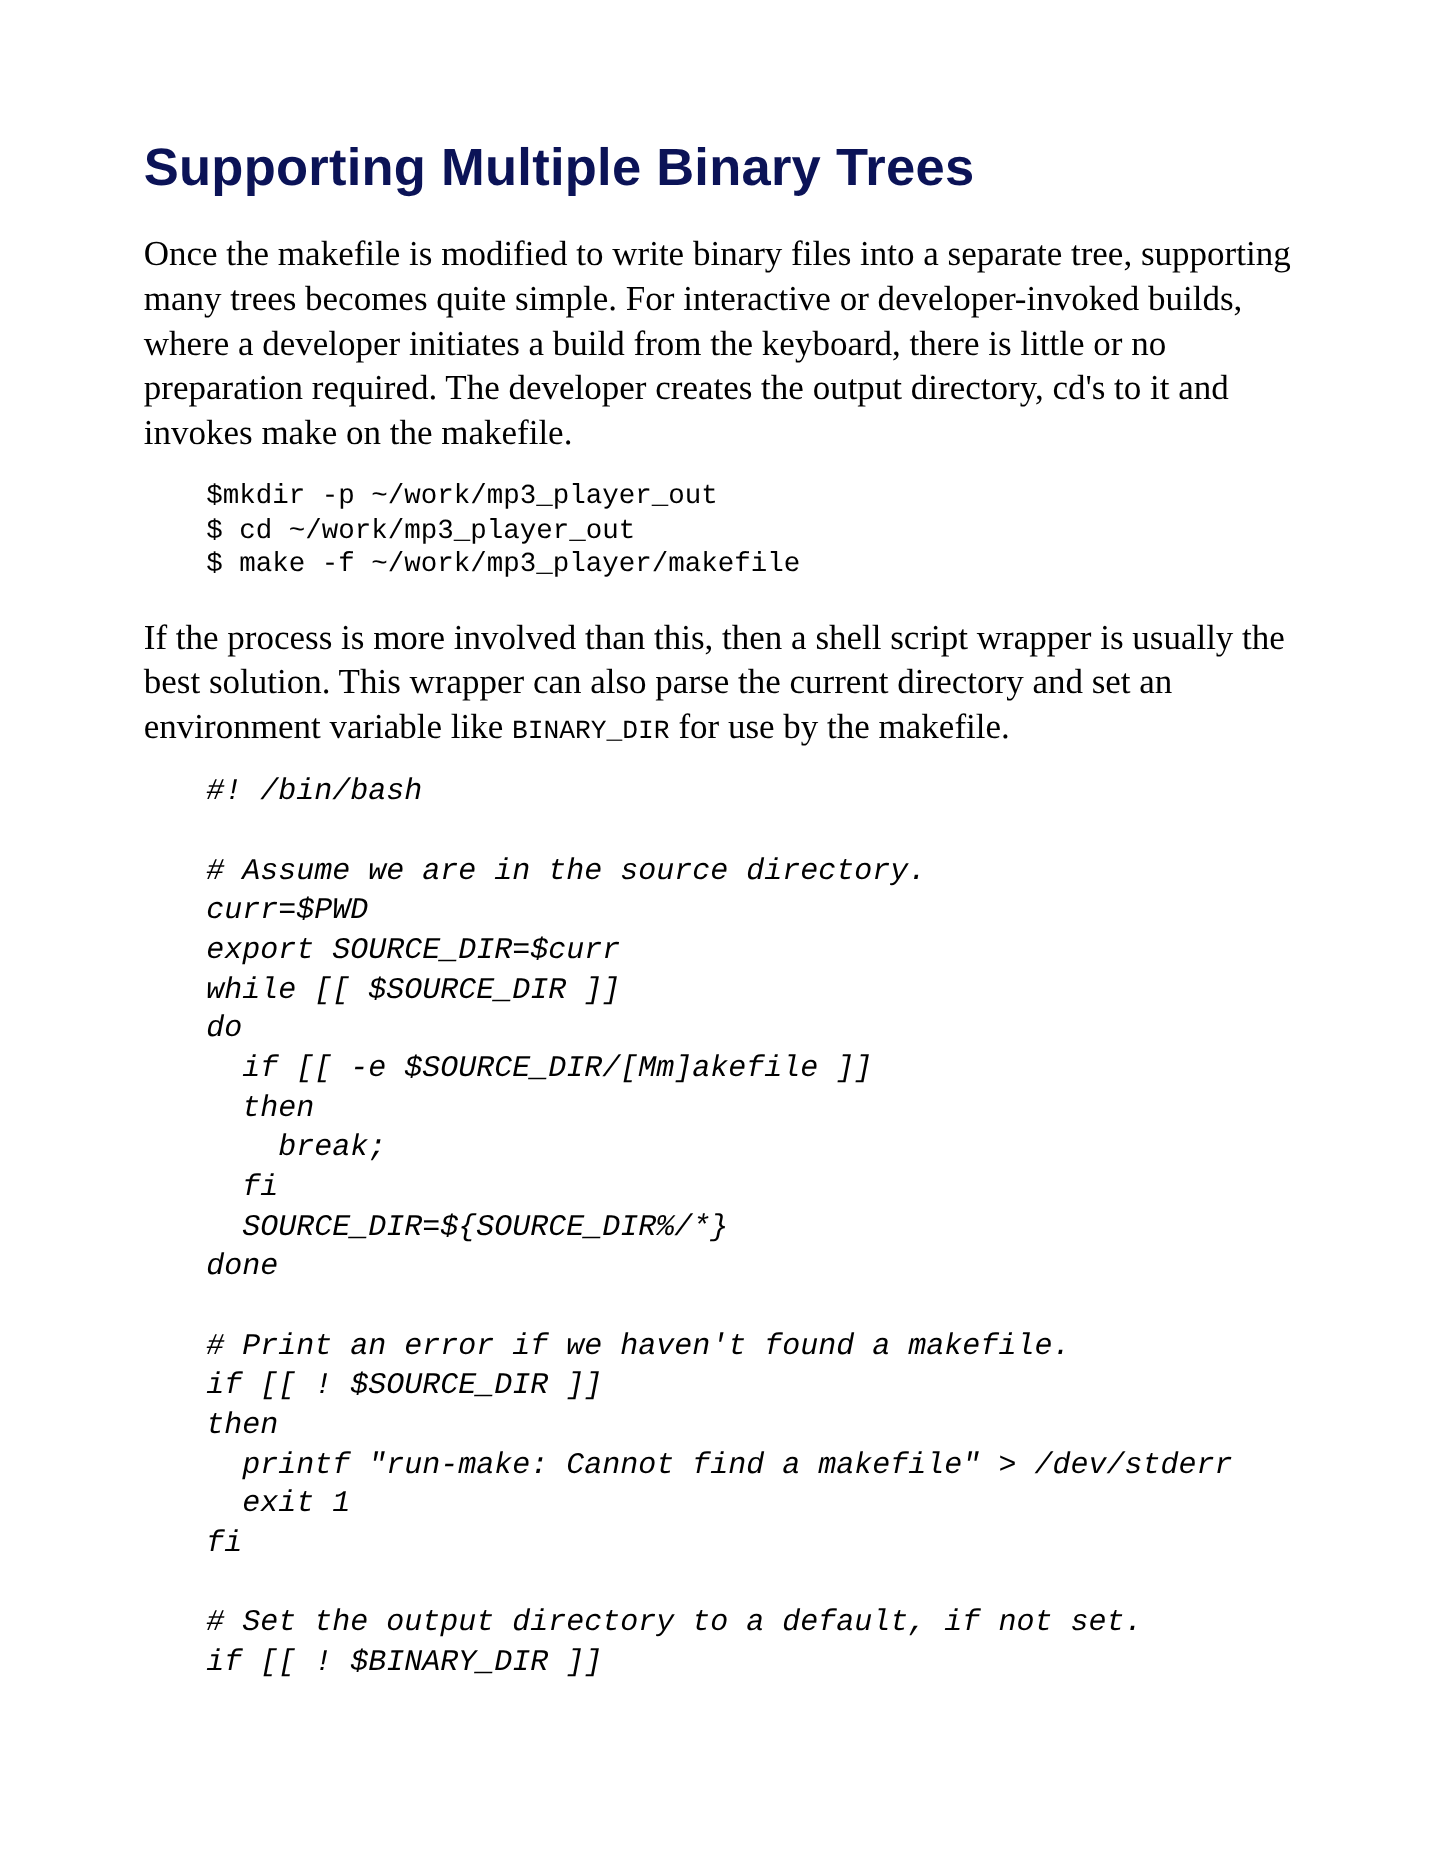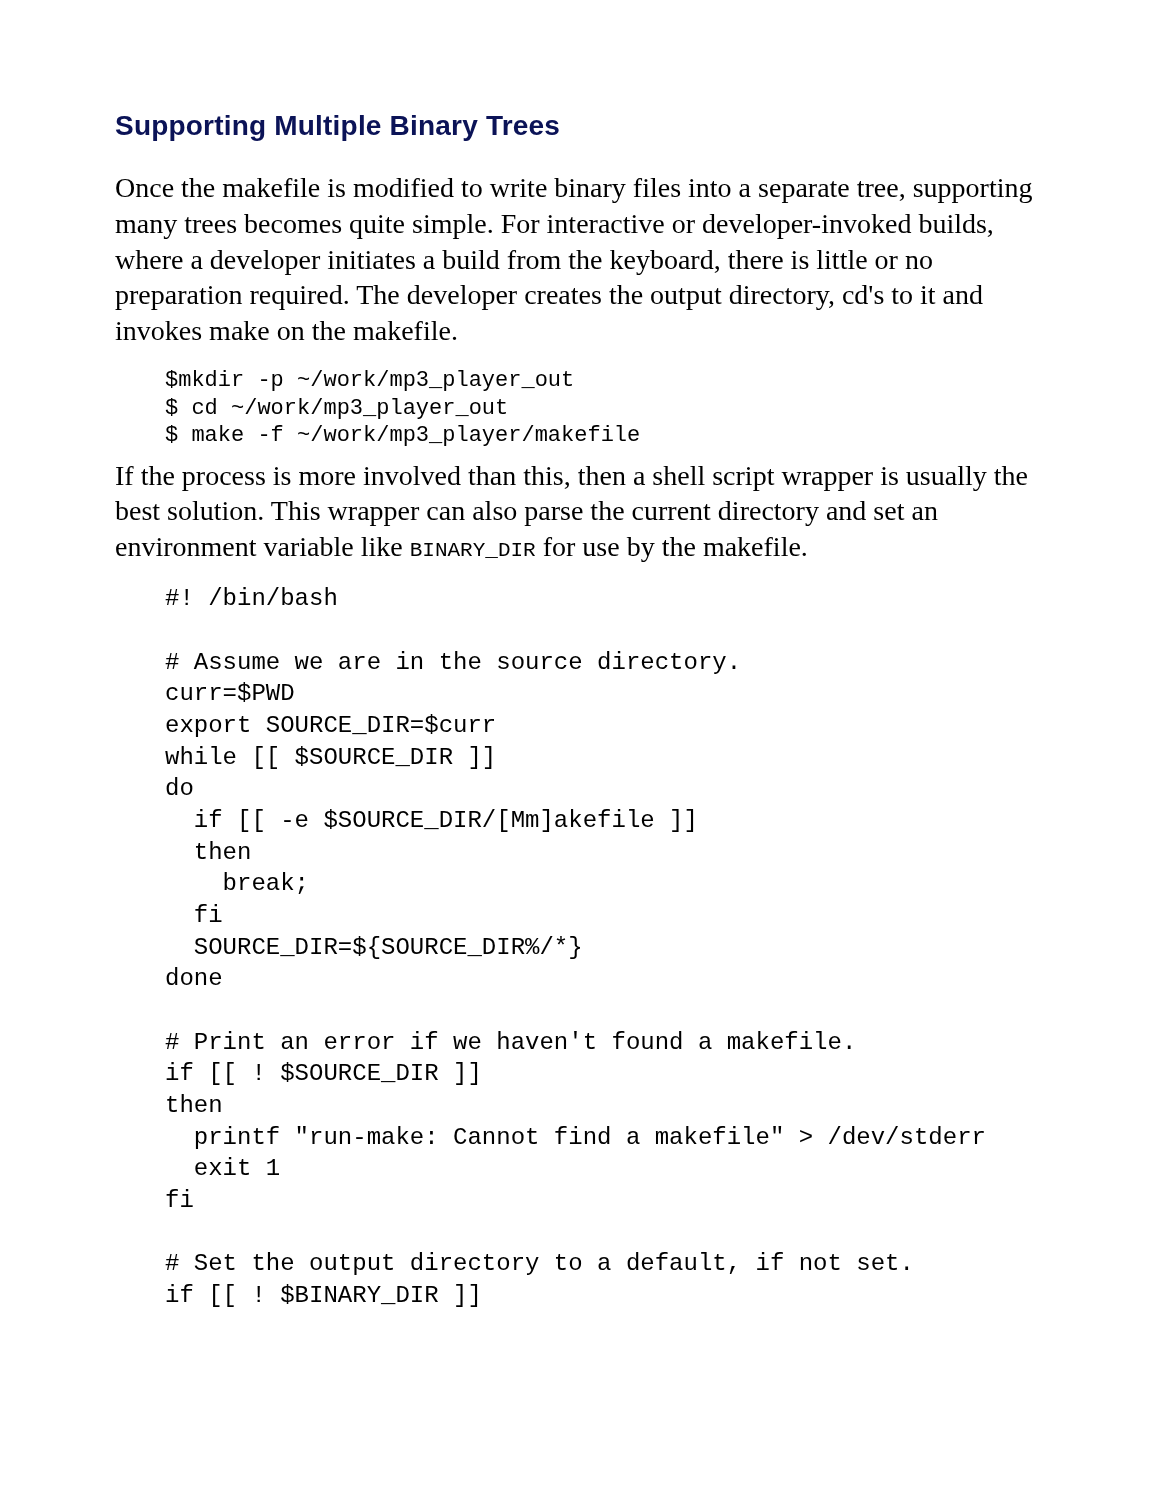--- a/index.html
+++ b/index.html
@@ -11,47 +11,48 @@
     width: 1159px;
     height: 1500px;
     box-sizing: border-box;
     padding: 110px 110px 0 115px;
     font-family: Georgia, "Times New Roman", serif;
     color: #000000;
   }
   h1.title {
     font-family: "Helvetica Neue", Helvetica, Arial, sans-serif;
     font-weight: 700;
-    font-size: 28px;
+    font-size: 42px;
     color: #0b1357;
     margin: 0 0 28px 0;
     letter-spacing: 0.2px;
   }
   p.body-text {
     font-size: 28px;
     line-height: 1.28;
     margin: 0 0 18px 0;
   }
   .italic {
   }
   pre.code {
     font-family: "Courier New", Courier, monospace;
     font-size: 22px;
     line-height: 1.25;
     white-space: pre;
-    margin: 0 0 8px 0;
+    margin: 0 0 27px 0;
     padding-left: 50px;
   }
   pre.code-large {
     font-family: "Courier New", Courier, monospace;
     font-size: 24px;
     line-height: 1.32;
     white-space: pre;
     margin: 10px 0 0 0;
     padding-left: 50px;
+    font-style: italic;
   }
   code.inline {
     font-family: "Courier New", Courier, monospace;
     font-size: 21px;
   }
 </style>
 </head>
 <body>
 
 <h1 class="title">Supporting Multiple Binary Trees</h1>

